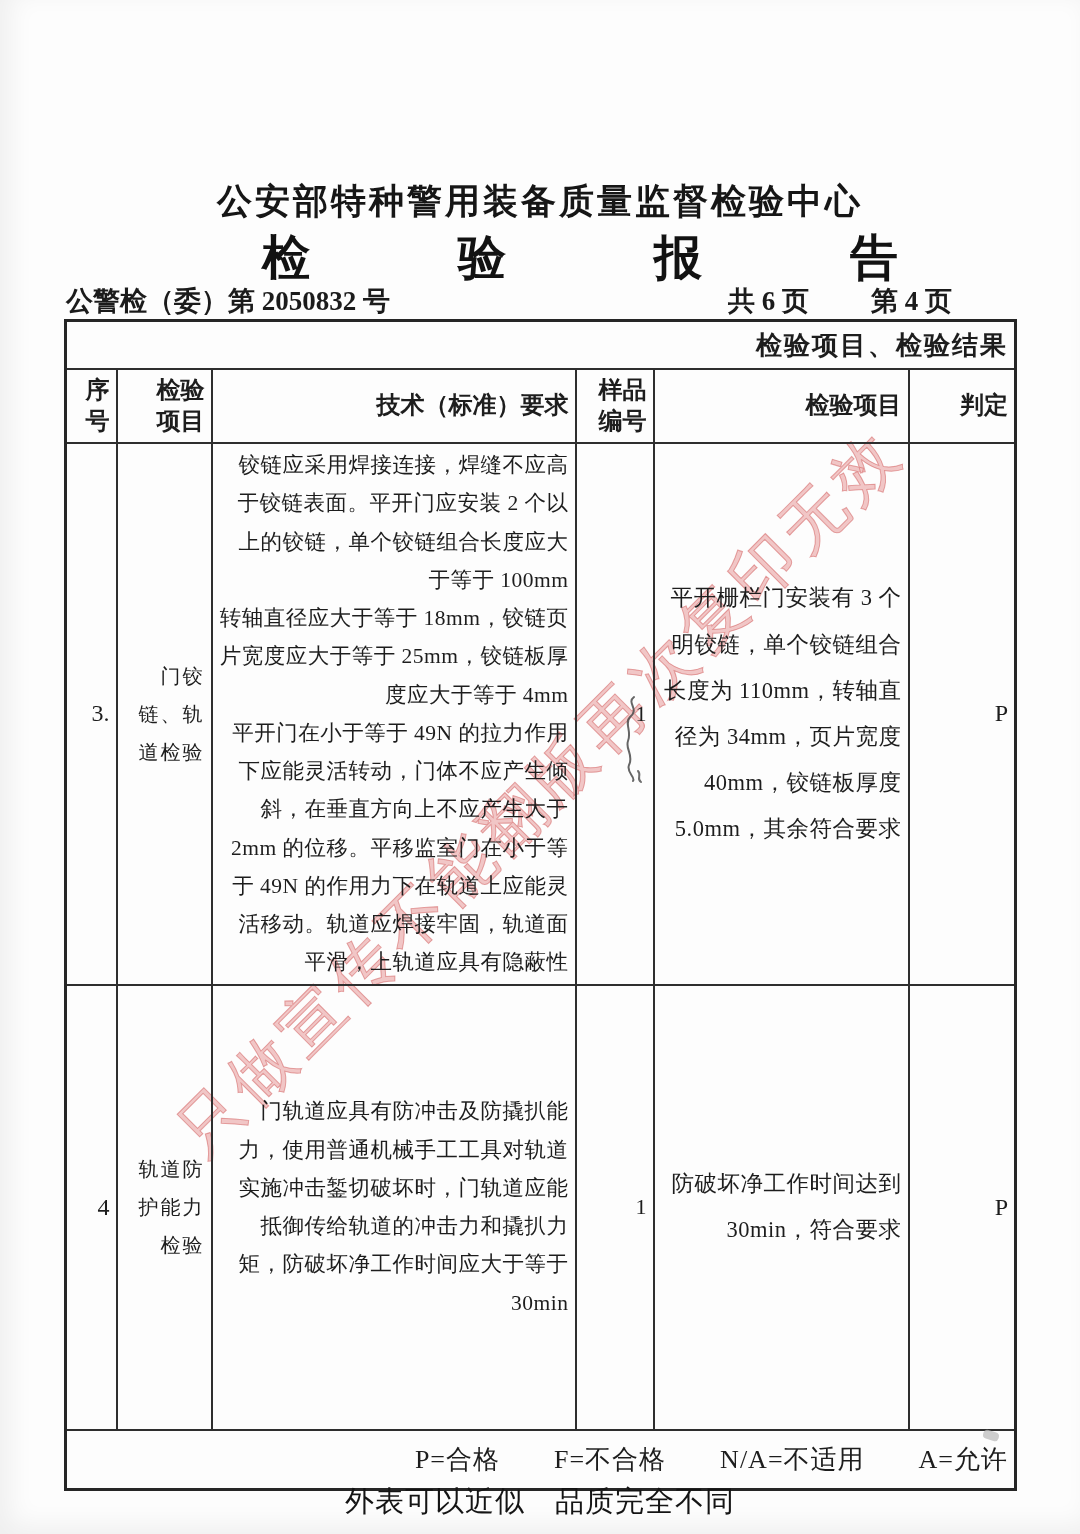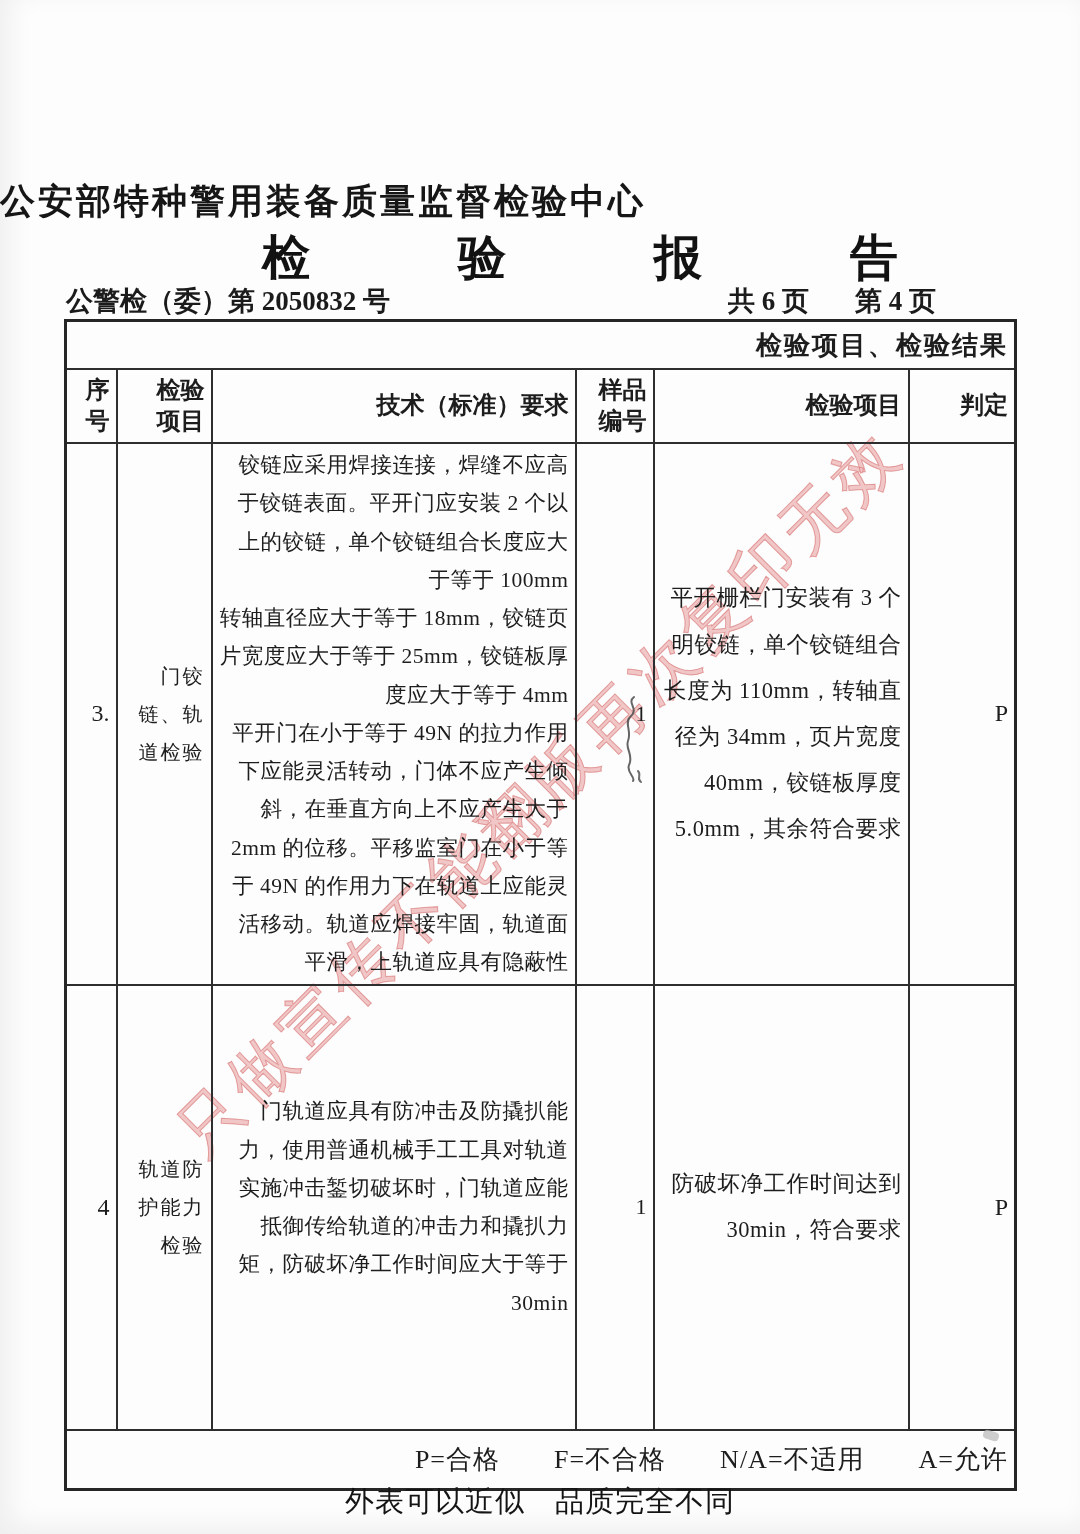--- a/index.html
+++ b/index.html
@@ -7,31 +7,31 @@
     position:relative;
     width:1080px;height:1534px;
     background:#fdfdfd;
     font-family:"Liberation Serif", serif;
     color:#1b1b1b;
     overflow:hidden;
     box-shadow:inset 10px -8px 26px rgba(0,0,0,0.06);
   }
   .org-title{
     position:absolute;top:178px;left:0;width:100%;
-    text-align:left;font-size:35px;font-weight:700;letter-spacing:3px;
+    text-align:center;font-size:35px;font-weight:700;letter-spacing:3px;
     color:#161616;
   }
   .report-title{
     position:absolute;top:226px;left:0;width:100%;
     text-align:center;font-size:48px;font-weight:700;letter-spacing:50px;
     text-indent:50px;color:#121212;padding-left:40px;
   }
   .meta-row{position:absolute;top:283px;left:66px;width:950px;height:34px;font-size:27px;font-weight:600;}
   .report-no{position:absolute;left:0;top:0;}
-  .pages{position:absolute;left:662px;top:0;display:flex;gap:46px;}
+  .pages{position:absolute;left:662px;top:0;display:flex;gap:62px;}
   table.report{
     position:absolute;left:64px;top:319px;
     border-collapse:collapse;table-layout:fixed;width:950px;
     background:transparent;
   }
   table.report td{
     border:2px solid #2e2e2e;
     padding:2px 6px;
     vertical-align:middle;
     text-align:right;

